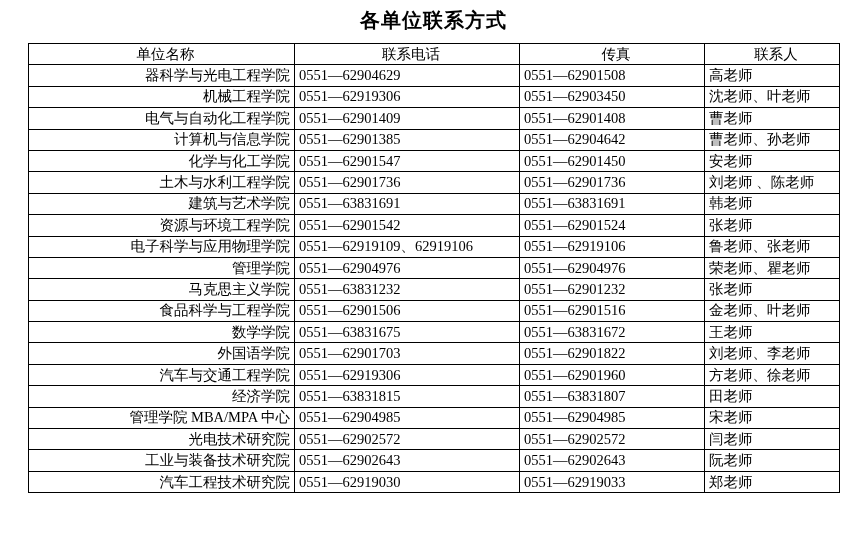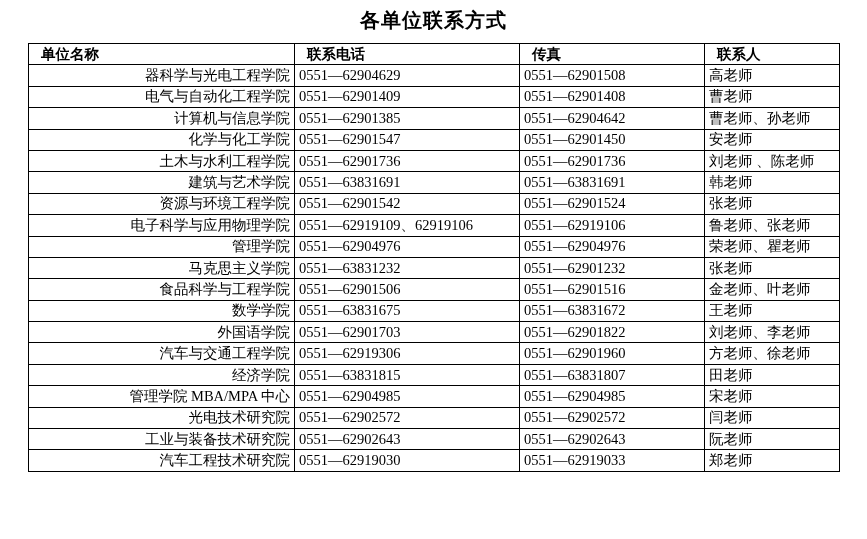--- a/index.html
+++ b/index.html
@@ -41,22 +41,22 @@
   table.contact-table th,
   table.contact-table td {
     border: 1px solid #000000;
     height: 20.4px;
     line-height: 19px;
     padding: 0 4px;
     overflow: hidden;
     white-space: nowrap;
   }
   table.contact-table th {
-    text-align: left;
-    font-weight: bold;
+    text-align: center;
+    font-weight: normal;
     padding-left: 12px;
   }
   td.c-unit {
     text-align: right;
   }
   td.c-phone, td.c-fax, td.c-person {
     text-align: left;
     padding-left: 7px;
   }
   col.col-unit { width: 266px; }
@@ -88,20 +88,26 @@
         </tr>
       </thead>
       <tbody>
         <tr>
           <td class="c-unit">器科学与光电工程学院</td>
           <td class="c-phone">0551—62904629</td>
           <td class="c-fax">0551—62901508</td>
           <td class="c-person">高老师</td>
         </tr>
         <tr>
+          <td class="c-unit">机械工程学院</td>
+          <td class="c-phone">0551—62919306</td>
+          <td class="c-fax">0551—62903450</td>
+          <td class="c-person">沈老师、叶老师</td>
+        </tr>
+        <tr>
           <td class="c-unit">电气与自动化工程学院</td>
           <td class="c-phone">0551—62901409</td>
           <td class="c-fax">0551—62901408</td>
           <td class="c-person">曹老师</td>
         </tr>
         <tr>
           <td class="c-unit">计算机与信息学院</td>
           <td class="c-phone">0551—62901385</td>
           <td class="c-fax">0551—62904642</td>
           <td class="c-person">曹老师、孙老师</td>

